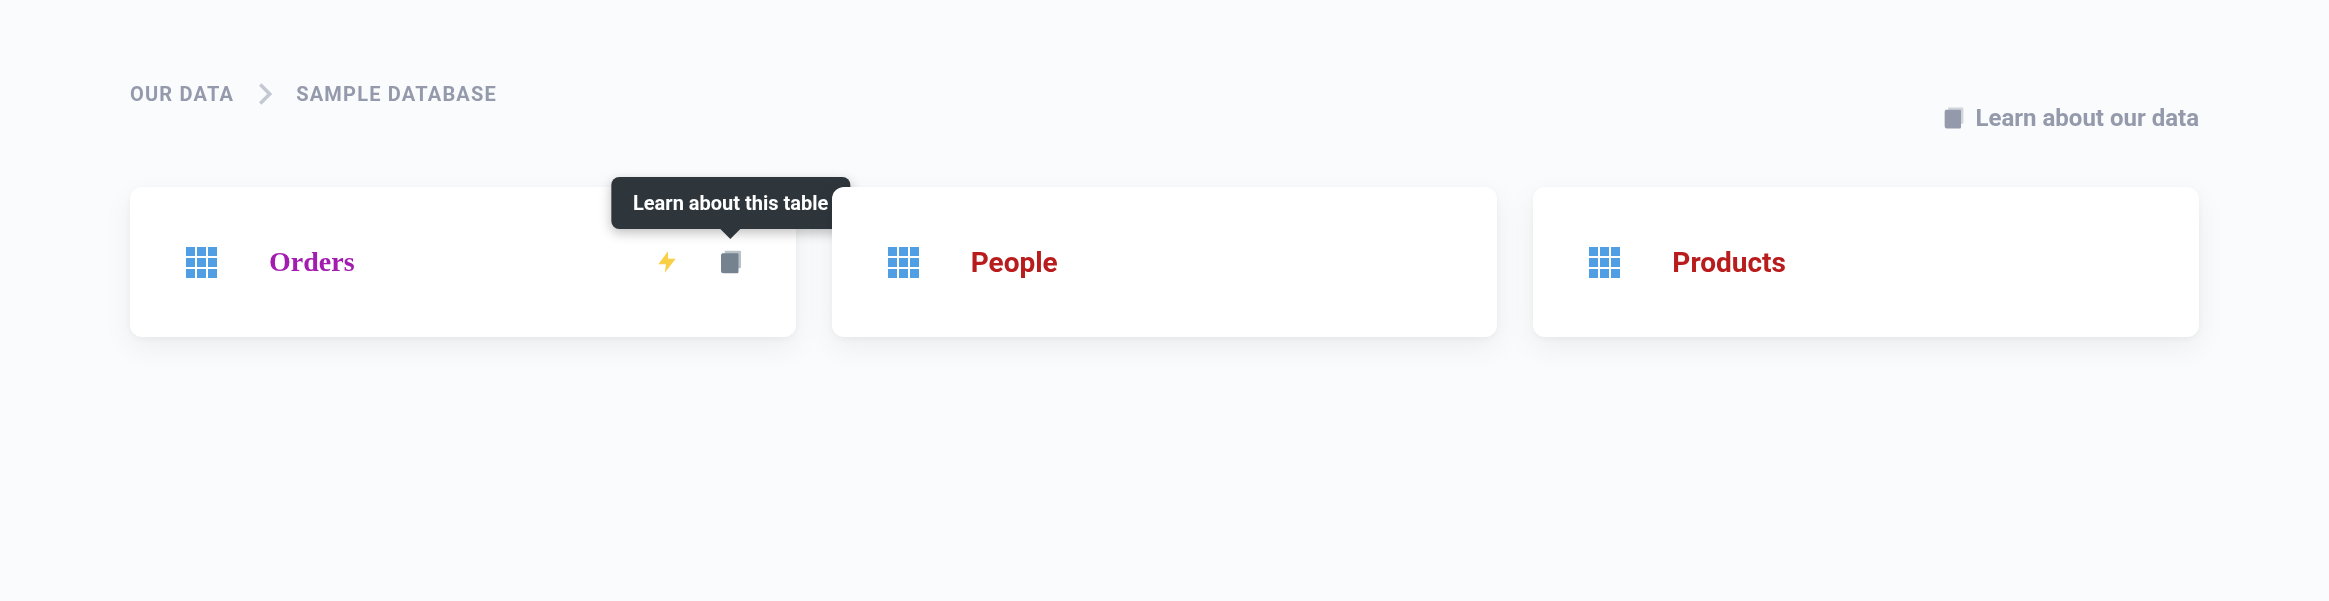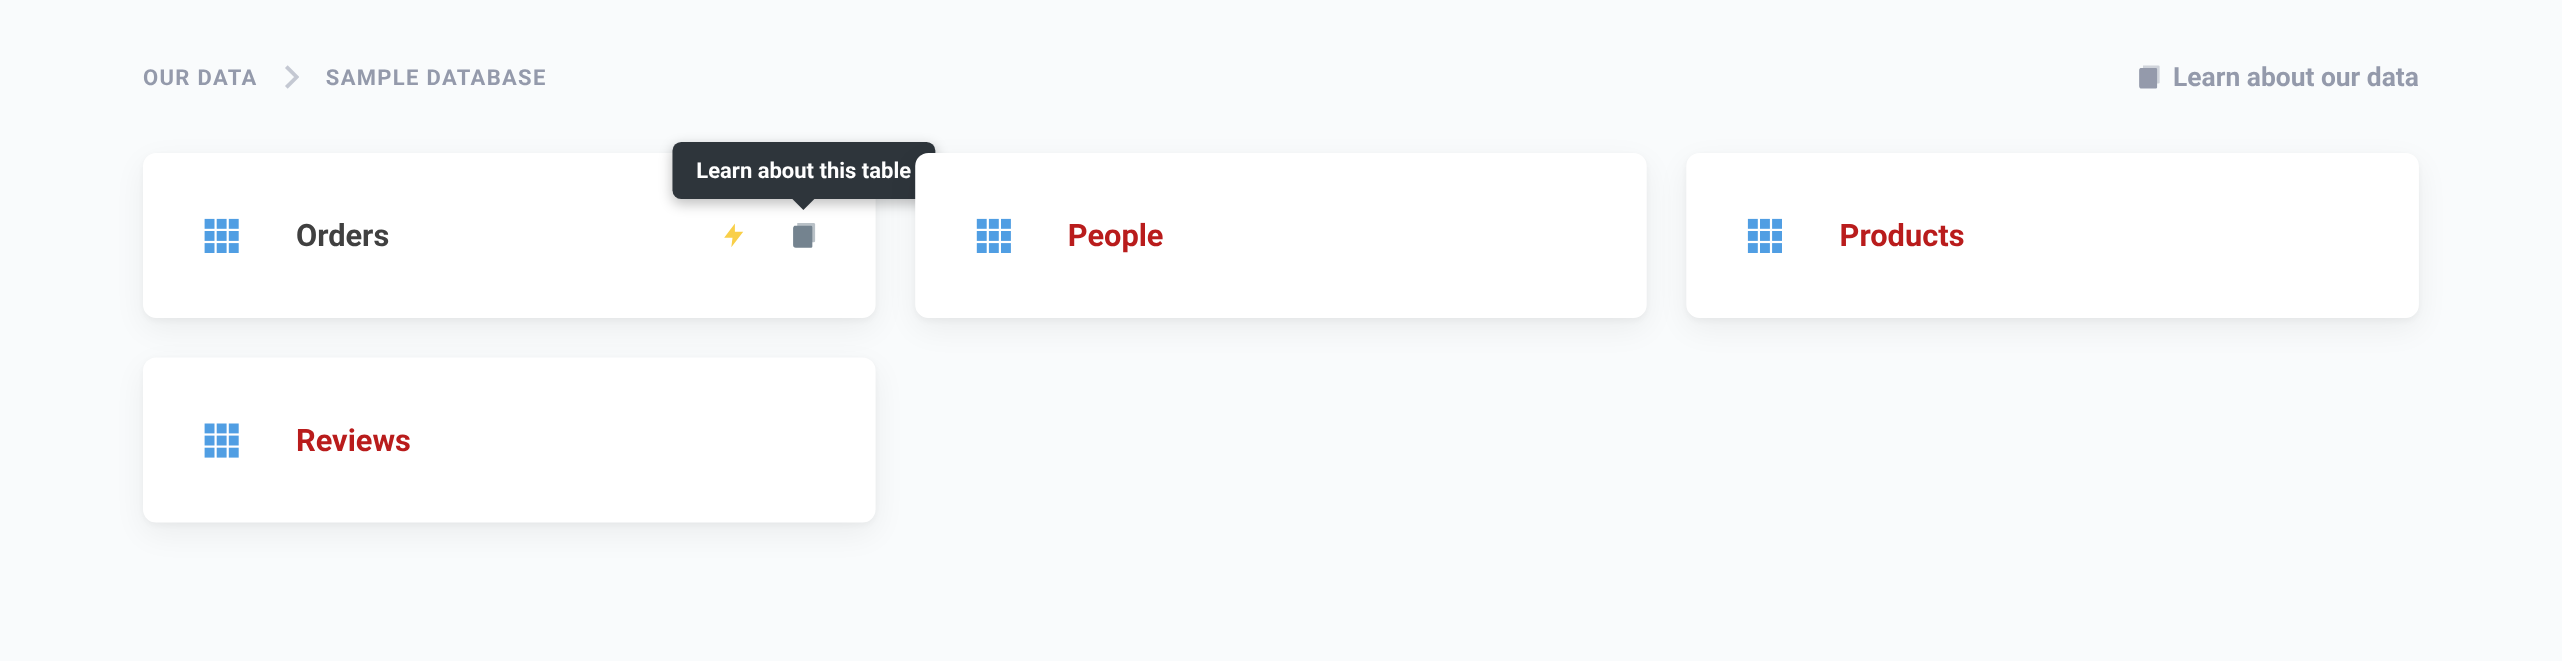--- a/index.html
+++ b/index.html
@@ -36,20 +36,21 @@
     color: #c4c8d2;
     display: flex;
     align-items: center;
   }
   .learn-link {
     display: flex;
     align-items: center;
     gap: 8px;
     cursor: pointer;
     color: #949aab;
+    margin-top: 48px;
   }
   .learn-link-text {
     font-size: 24px;
     font-weight: 700;
   }
   .cards {
     display: grid;
     grid-template-columns: repeat(3, 1fr);
     gap: 36px;
   }
@@ -80,21 +81,22 @@
     width: 9px;
     height: 9px;
     display: block;
   }
   .card-title {
     font-size: 28px;
     font-weight: 700;
     color: #b91c1c;
   }
   .card.active .card-title {
-    color: #404040;
+    color: #a21caf;
+    font-family: Liberation Serif, serif;
   }
   .card-actions {
     margin-left: auto;
     display: flex;
     align-items: center;
     gap: 36px;
   }
   .bolt-icon {
     color: #f9cf48;
     display: flex;
@@ -221,31 +223,15 @@
             <span></span>
             <span></span>
             <span></span>
             <span></span>
             <span></span>
         </div>
         <div class="card-title">Products</div>
       </div>
     </div>
 
-    <div class="card">
-      <div class="card-left">
-        <div class="table-icon">
-          <span></span>
-            <span></span>
-            <span></span>
-            <span></span>
-            <span></span>
-            <span></span>
-            <span></span>
-            <span></span>
-            <span></span>
-        </div>
-        <div class="card-title">Reviews</div>
-      </div>
-    </div>
 
   </div>
 </div>
 
 </body></html>

